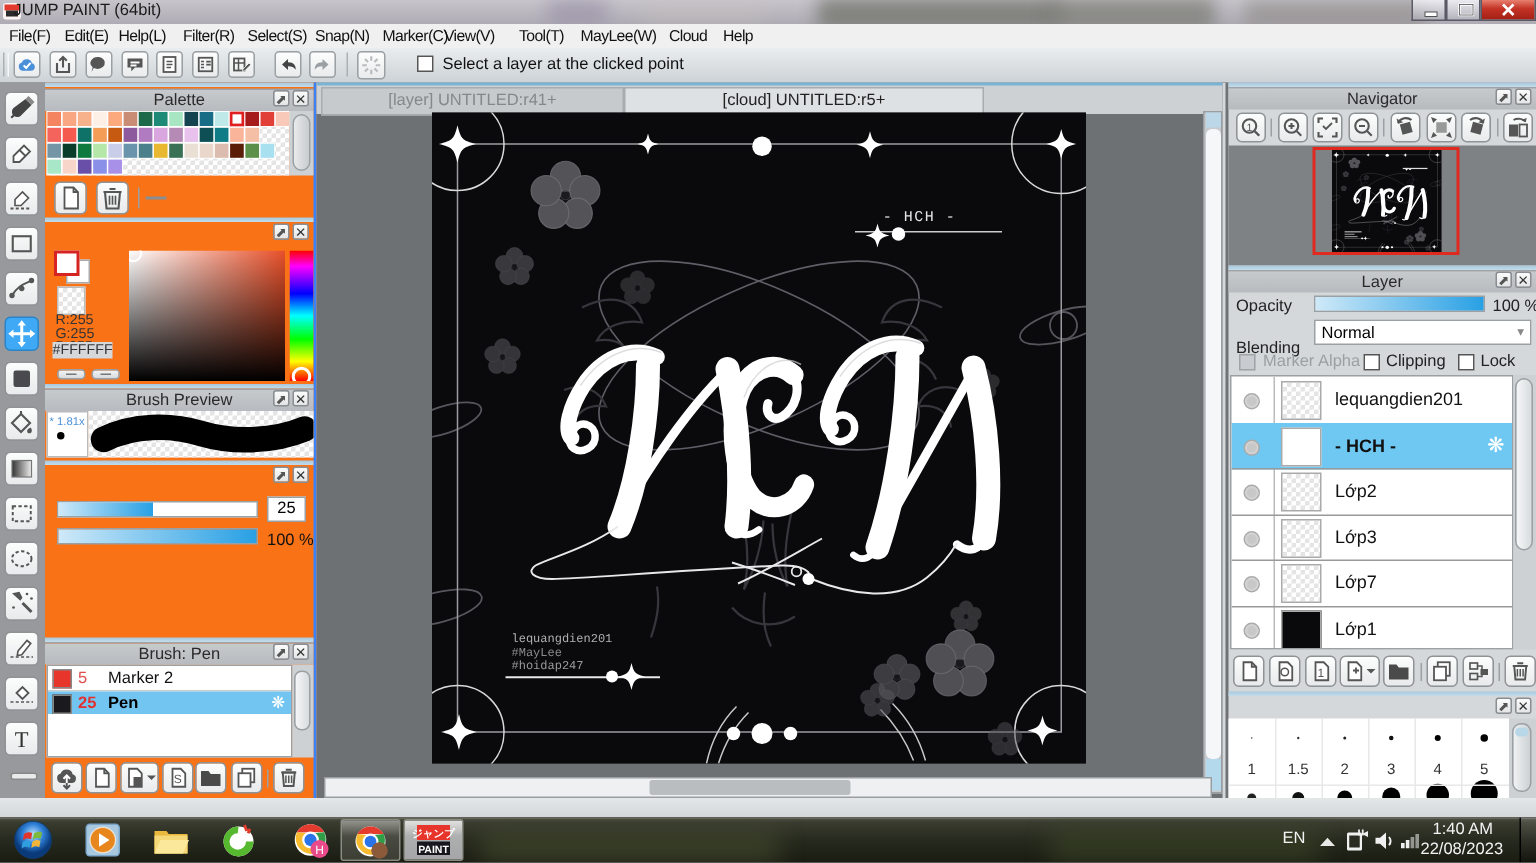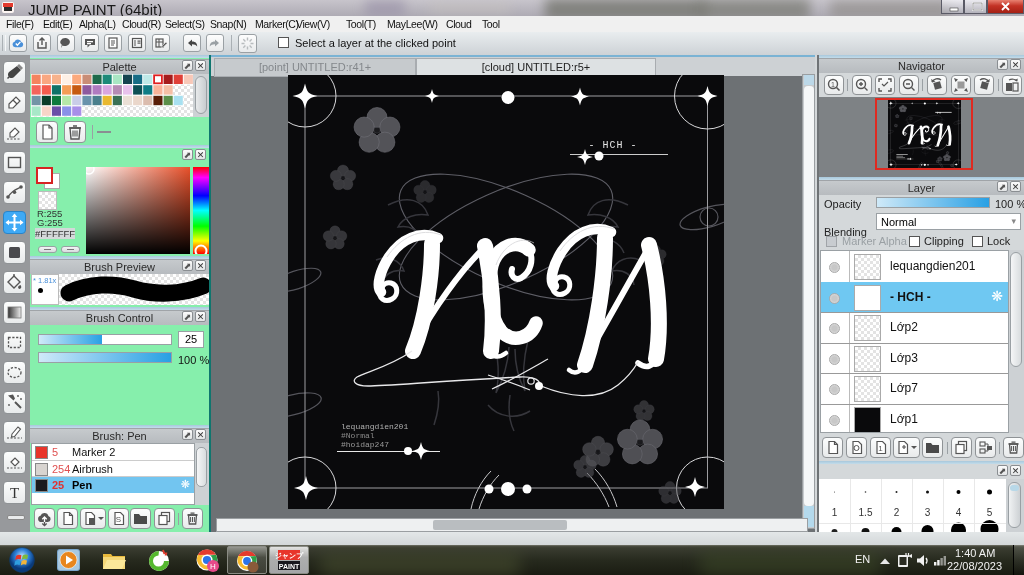--- a/index.html
+++ b/index.html
@@ -1,38 +1,38 @@
 <!DOCTYPE html>
 <html><head><meta charset="utf-8">
 <style>
 html,body{margin:0;padding:0;}
 *{-webkit-font-smoothing:antialiased;}
 body{width:1024px;height:575px;overflow:hidden;font-family:"Liberation Sans",sans-serif;position:relative;background:#000;}
 .abs{position:absolute;}
 
 #titlebar{left:0;top:0;width:1024px;height:16px;background:linear-gradient(#c7c4cb,#aeabb4);overflow:hidden;border-bottom:1px solid #8a8890;}
 #titlebar .blob{position:absolute;filter:blur(6px);}
-#ttxt{left:28px;top:1px;font-size:15px;color:#1a1a1a;text-decoration:underline;}
+#ttxt{left:9px;top:1px;font-size:11px;color:#1a1a1a;}
 #ticon{left:2px;top:2px;width:12px;height:11px;background:#fdf5f3;border-radius:2px;overflow:hidden;}
 
 .wbtn{position:absolute;top:0;height:14px;border:1px solid #5a5a66;border-top:none;box-sizing:border-box;}
 
 #menubar{left:0;top:16px;width:1024px;height:16px;background:#f0f0f0;font-size:10.5px;color:#111;border-bottom:1px solid #e0e0e0;letter-spacing:-0.4px;}
 #menubar span{position:absolute;top:2px;}
 
 #toolbar{left:0;top:32px;width:1024px;height:23px;background:linear-gradient(#e9edef,#cdd2d6);}
 .tbtn{position:absolute;top:2px;width:18px;height:18px;background:linear-gradient(#fdfdfd,#e9ebec);border:1px solid #9aa0a4;border-radius:3px;box-sizing:border-box;}
 
 #main{left:0;top:55px;width:1024px;height:477px;background:#d4d8da;}
 
 #strip{left:0;top:0;width:30px;height:477px;background:#97999c;border-right:1px solid #7c7e81;}
 .tool{position:absolute;left:3px;width:23px;height:23px;background:linear-gradient(#fcfdfd,#e8eaeb);border:1px solid #8f9396;border-radius:4px;box-sizing:border-box;}
 .tool.sel{background:#3fa9f5;border-color:#2a84c8;}
 
-#lpanels{left:30px;top:0;width:181px;height:477px;background:#86efac;border-right:2px solid #0f766e;box-sizing:border-box;}
+#lpanels{left:30px;top:0;width:181px;height:477px;background:#f97316;border-right:2px solid #3b82f6;box-sizing:border-box;}
 .ptitle{position:absolute;left:0;width:100%;height:14px;background:linear-gradient(#c6cacd,#b7bbbf);font-size:11px;color:#2a2a2a;text-align:center;line-height:14px;border-top:1px solid #a0a4a8;}
 .pico{position:absolute;top:1px;width:11px;height:11px;border:1px solid #8a8e92;background:linear-gradient(#fbfbfb,#e3e5e6);border-radius:2px;box-sizing:border-box;font-size:9px;line-height:10px;text-align:center;color:#555;}
 .bluesep{position:absolute;left:0;width:100%;height:3px;background:linear-gradient(#a8c8dc,#c3dcea);}
 .checker2{background-image:linear-gradient(45deg,#e3e3e3 25%,transparent 25%,transparent 75%,#e3e3e3 75%),linear-gradient(45deg,#e3e3e3 25%,transparent 25%,transparent 75%,#e3e3e3 75%);background-size:6px 6px;background-position:0 0,3px 3px;background-color:#fff;}
 
 #center{left:211px;top:0;width:604px;height:477px;background:#6d7174;}
 #tabbar{left:0;top:0;width:604px;height:19px;background:#cdd1d4;border-top:2px solid #7ab3d4;}
 .tab{position:absolute;top:1px;height:17px;font-size:11px;text-align:center;line-height:17px;}
 #cscroll-v{position:absolute;right:0px;top:19px;width:13px;height:455px;background:#c7cbce;border:1px solid #9a9ea1;box-sizing:border-box;}
 #cscroll-h{position:absolute;left:5px;bottom:0;width:592px;height:14px;background:#eef0f1;border:1px solid #9a9ea1;box-sizing:border-box;}
@@ -85,30 +85,30 @@
   </div>
 <div class="wbtn" style="left:987px;width:37px;background:linear-gradient(#e88070,#c33225 45%,#a42015);">
     <svg width="35" height="13">
       <path d="M14 3 L21 10 M21 3 L14 10" stroke="#fff" stroke-width="1.8"></path>
     </svg>
   </div>
 
 <div class="abs" id="menubar">
   <span style="left:6px">File(F)</span>
     <span style="left:43px">Edit(E)</span>
-    <span style="left:79px">Alpha(L)</span>
-    <span style="left:122px">Cloud(R)</span>
+    <span style="left:79px">Help(L)</span>
+    <span style="left:122px">Filter(R)</span>
     <span style="left:165px">Select(S)</span>
     <span style="left:210px">Snap(N)</span>
     <span style="left:255px">Marker(C)</span>
     <span style="left:296px">View(V)</span>
     <span style="left:346px">Tool(T)</span>
     <span style="left:387px">MayLee(W)</span>
     <span style="left:446px">Cloud</span>
-    <span style="left:482px">Tool</span>
+    <span style="left:482px">Help</span>
 </div>
 
 <div class="abs" id="toolbar">
   <div style="position:absolute;left:2px;top:3px;width:2px;height:16px;border-left:1px solid #aab0b4;border-right:1px solid #f5f7f8"></div>
   <div class="tbtn" style="left:9px">
       <svg width="16" height="16">
         <path d="M8 4.5 a3.4 3.4 0 0 1 3.3 2.6 a2.6 2.6 0 0 1 -0.5 5.1 h-5.6 a2.8 2.8 0 0 1 -0.6 -5.5 a3.4 3.4 0 0 1 3.4 -2.2z" fill="#4a90d9"></path>
         <path d="M5.8 8.6 l1.6 1.7 l3-3.4" stroke="#fff" stroke-width="1.4" fill="none"></path>
       </svg>
     </div>
@@ -419,21 +419,20 @@
         <span style="position:absolute;left:1px;top:1px;font-size:7.5px;color:#4a90d9">* 1.81x</span>
         <div style="position:absolute;left:6px;top:13px;width:5px;height:5px;background:#000;border-radius:50%"></div>
       </div>
     <div class="abs checker2" style="left:29px;top:219px;width:150px;height:31px">
       <svg width="150" height="31">
           <path d="M10 19 C 30 9 55 9 75 15 C 95 21 122 21 144 12" stroke="#000" stroke-width="17" fill="none" stroke-linecap="round"></path>
         </svg>
     </div>
     <div class="bluesep" style="top:252px"></div>
 
-    <div class="ptitle" style="top:255px">Brush Control</div>
     <div class="pico" style="right:16px;top:256px">⬈</div>
       <div class="pico" style="right:3px;top:256px;color:#333">✕</div>
     <div class="slider" style="left:8px;top:279px;width:134px">
         <div class="fill" style="width:48%"></div>
       </div>
     <div class="abs" style="left:148px;top:276px;width:26px;height:17px;background:#fff;border:1px solid #9aa0a4;box-sizing:border-box;font-size:11px;text-align:center;line-height:15px">25</div>
     <div class="slider" style="left:8px;top:297px;width:134px">
         <div class="fill" style="width:100%"></div>
       </div>
     <div class="abs" style="left:148px;top:299px;font-size:11px;color:#111">100 %</div>
@@ -441,25 +440,20 @@
 
     <div class="ptitle" style="top:373px">Brush: Pen</div>
     <div class="pico" style="right:16px;top:374px">⬈</div>
       <div class="pico" style="right:3px;top:374px;color:#333">✕</div>
     <div class="abs" style="left:1px;top:388px;width:164px;height:62px;background:#fff;border:1px solid #9aa0a4;box-sizing:border-box;font-size:11px">
       <div style="position:relative;height:15.5px;border-bottom:1px solid #ccc">
           <div style="position:absolute;left:3px;top:2px;width:11px;height:11px;background:#e8352b;border:1px solid #888"></div>
           <span style="position:absolute;left:20px;top:2px;color:#e05050">5</span>
           <span style="position:absolute;left:40px;top:2px;color:#111">Marker 2</span>
         </div>
-      <div style="position:relative;height:15.5px;border-bottom:1px solid #ccc">
-          <div style="position:absolute;left:3px;top:2px;width:11px;height:11px;background:#d8d4d0;border:1px solid #888"></div>
-          <span style="position:absolute;left:20px;top:2px;color:#e05050">254</span>
-          <span style="position:absolute;left:40px;top:2px;color:#111">Airbrush</span>
-        </div>
       <div style="position:relative;height:15.5px;background:#72c5f0">
           <div style="position:absolute;left:3px;top:2px;width:11px;height:11px;background:#1a1a1e;border:1px solid #888"></div>
           <span style="position:absolute;left:20px;top:2px;color:#e03030;font-weight:bold">25</span>
           <span style="position:absolute;left:40px;top:2px;color:#000;font-weight:bold">Pen</span>
           <span style="position:absolute;right:4px;top:1px;color:#fff">❋</span>
         </div>
     </div>
     <div class="abs" style="left:165px;top:388px;width:14px;height:62px;background:#cdd1d4">
         <div style="position:absolute;left:1px;top:4px;width:11px;height:40px;background:linear-gradient(90deg,#f5f6f7,#d8dcde);border:1px solid #9aa0a4;border-radius:5px;box-sizing:border-box"></div>
       </div>
@@ -505,21 +499,21 @@
         <svg width="19" height="19">
           <path d="M5.5 6 h8 l-0.8 9 h-6.4z" fill="none" stroke="#555" stroke-width="1.3"></path>
           <path d="M4.5 6 h10 M7.5 4.2 h4" stroke="#555" stroke-width="1.3"></path>
           <path d="M7.6 8 v5 M9.5 8 v5 M11.4 8 v5" stroke="#555" stroke-width="1"></path>
         </svg>
       </div>
   </div>
 
   <div class="abs" id="center">
     <div class="abs" id="tabbar">
-      <div class="tab" style="left:3px;width:200px;background:#c6cacd;border:1px solid #a8acb0;color:#84888c">[point] UNTITLED:r41+</div>
+      <div class="tab" style="left:3px;width:200px;background:#c6cacd;border:1px solid #a8acb0;color:#84888c">[layer] UNTITLED:r41+</div>
       <div class="tab" style="left:205px;width:238px;background:#dde1e3;border:1px solid #a8acb0;color:#222">[cloud] UNTITLED:r5+</div>
     </div>
 
     <div class="abs" style="left:77px;top:20px;width:436px;height:434px;background:#08080a" id="artwrap">
       <svg width="436" height="434" viewBox="0 0 436 434">
         <defs>
           <g id="artsym">
             <rect width="436" height="434" fill="#0a0a0c"></rect>
 
             <g fill="none" stroke="#5e5e66" stroke-width="1.1">
@@ -641,21 +635,21 @@
             <g stroke="#cfcfd2" fill="none" stroke-width="1" opacity="0.7">
               <path d="M153 160 C 132 152 112 163 99 182"></path>
               <path d="M326 154 C 305 146 285 157 272 176"></path>
               <path d="M246 168 C 233 160 215 170 208 190"></path>
             </g>
           </g>
         </defs>
         <use href="#artsym"></use>
       </svg>
       <div style="position:absolute;left:281px;top:65px;width:88px;text-align:center;font-family:'Liberation Mono',monospace;font-size:10px;letter-spacing:1px;color:#e4e4e4;will-change:transform">- HCH -</div>
-      <div style="position:absolute;left:53px;top:347px;font-family:'Liberation Mono',monospace;font-size:8px;line-height:9px;color:#b0b0b0;will-change:transform">lequangdien201<br><span style="color:#8a8a8a">#Normal</span><br><span style="color:#9a9a9a">#hoidap247</span></div>
+      <div style="position:absolute;left:53px;top:347px;font-family:'Liberation Mono',monospace;font-size:8px;line-height:9px;color:#b0b0b0;will-change:transform">lequangdien201<br><span style="color:#8a8a8a">#MayLee</span><br><span style="color:#9a9a9a">#hoidap247</span></div>
     </div>
     <div class="abs" id="cscroll-v">
         <div style="position:absolute;left:1px;top:0;width:10px;height:10px;background:#bcd8e8"></div>
         <div style="position:absolute;left:1px;top:11px;width:10px;height:420px;background:#f5f7f8;border-radius:4px"></div>
         <div style="position:absolute;left:1px;bottom:1px;width:10px;height:21px;background:#b4d9ec"></div>
       </div>
     <div class="abs" id="cscroll-h">
         <div style="position:absolute;left:216px;top:1px;width:134px;height:10px;background:#b9bdc0;border-radius:2px"></div>
       </div>
   </div>

